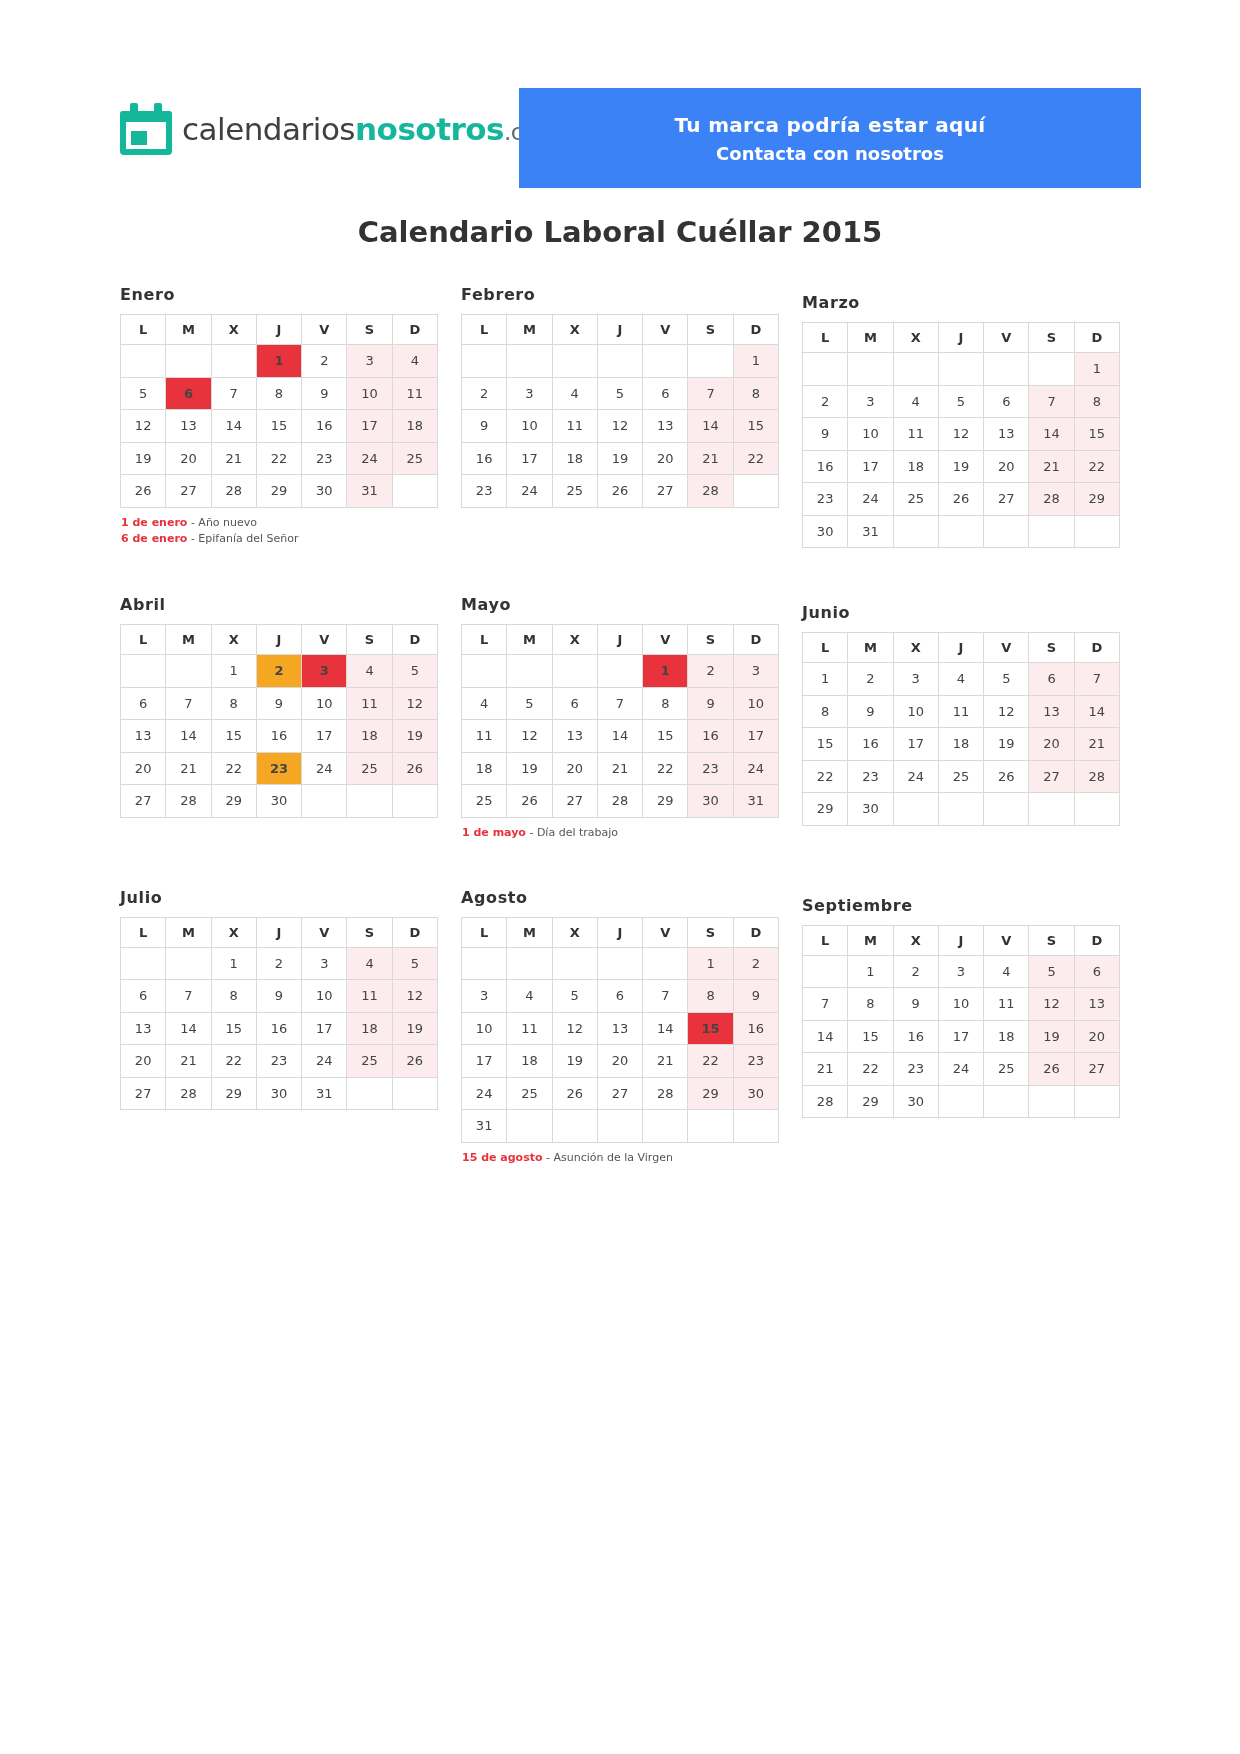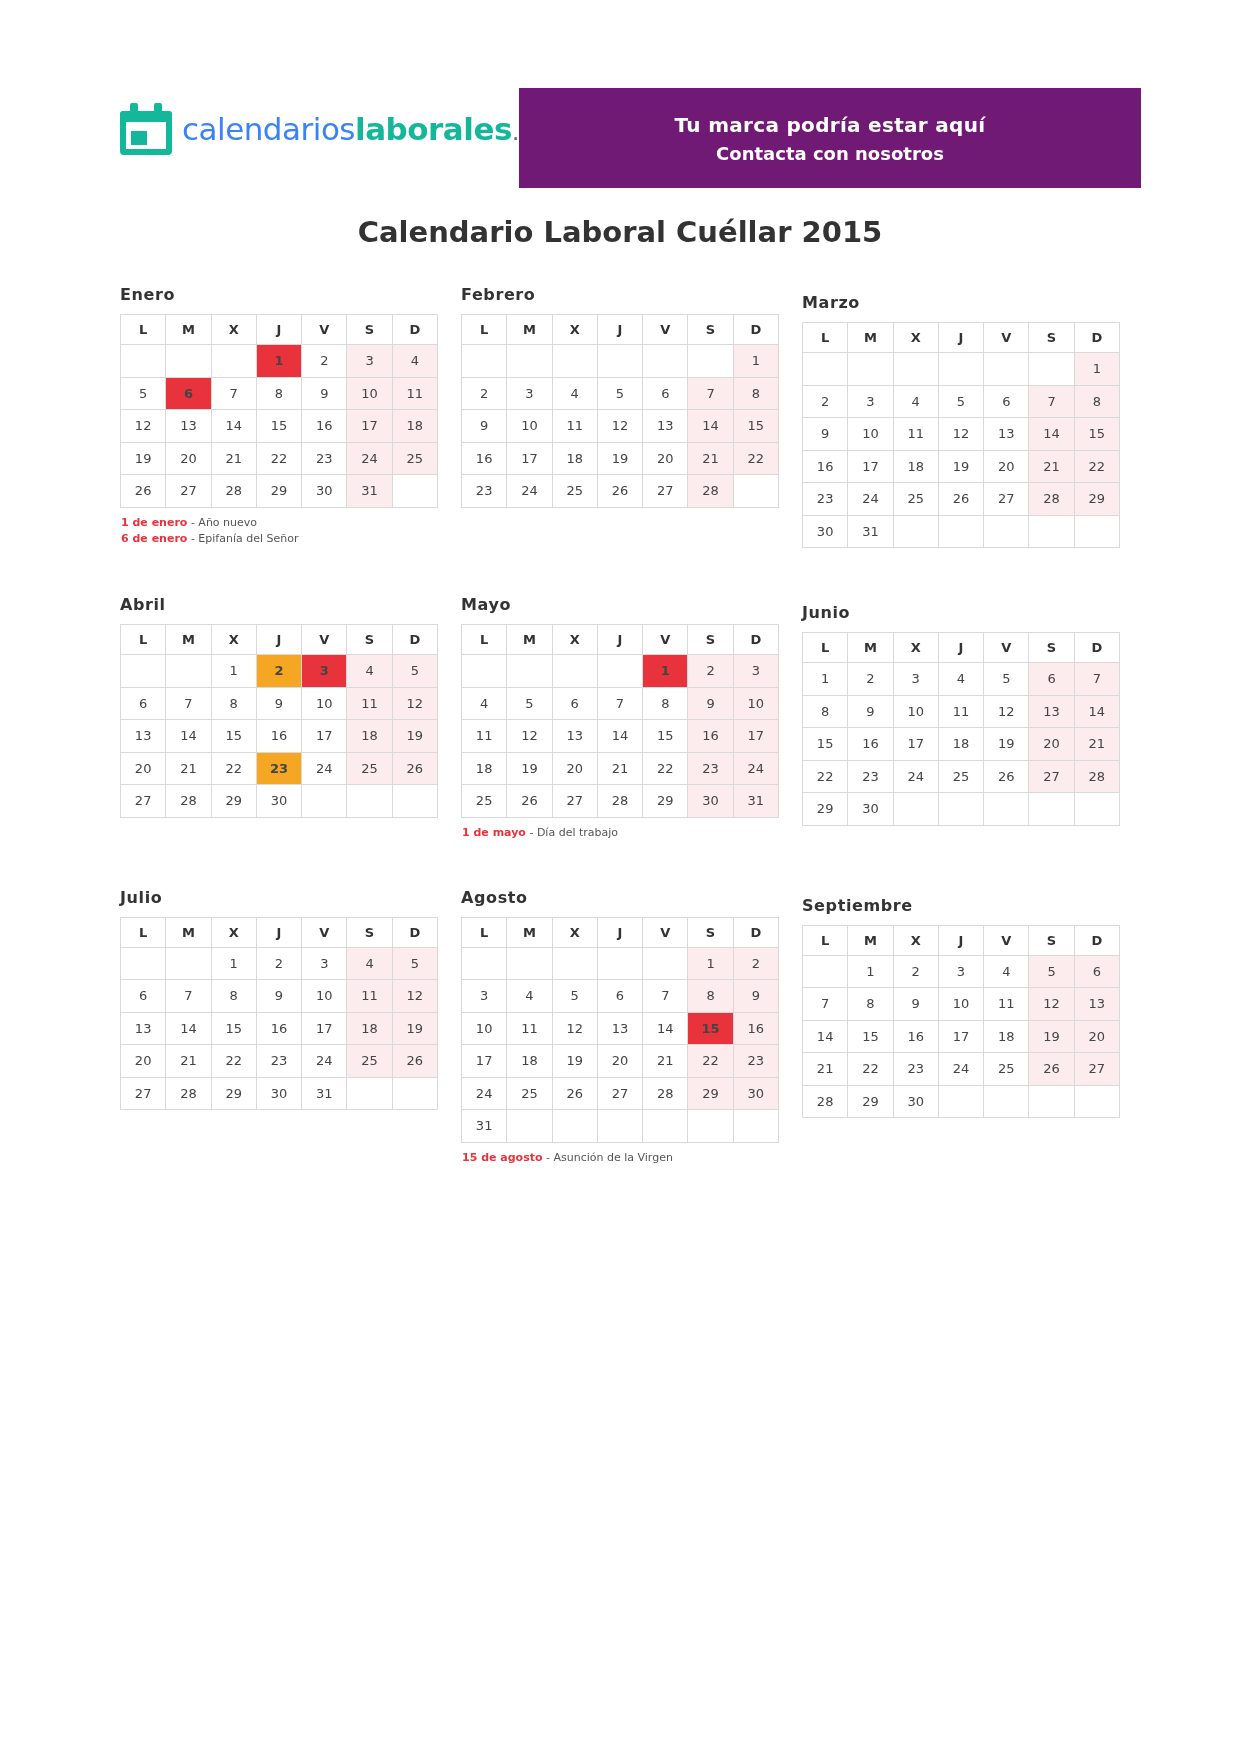--- a/index.html
+++ b/index.html
@@ -86,31 +86,31 @@
     top: 28px;
     width: 16px;
     height: 14px;
     background: #14b79a;
   }
   .logo-text {
     font-size: 31px;
     letter-spacing: -0.5px;
     white-space: nowrap;
   }
-  .logo-text .t1 { color: #3b82f6; font-weight: normal; }
+  .logo-text .t1 { color: #404040; font-weight: normal; }
   .logo-text .t2 { color: #14b79a; font-weight: bold; }
   .logo-text .t3 { color: #5f6b6b; font-size: 23px; }
 
   .banner {
     position: absolute;
     left: 519px;
     top: 0px;
     width: 622px;
     height: 100px;
-    background: #701a75;
+    background: #3b82f6;
     color: #ffffff;
     text-align: center;
     display: flex;
     flex-direction: column;
     justify-content: center;
     align-items: center;
   }
   .banner-l1 {
     font-size: 20px;
     font-weight: bold;
@@ -215,21 +215,21 @@
   <div class="header">
     <div class="logo-wrap">
       <div class="logo-mark">
         <div class="tab-l"></div>
         <div class="tab-r"></div>
         <div class="cal-body"></div>
         <div class="cal-top"></div>
         <div class="cal-dot"></div>
       </div>
       <div class="logo-text">
-        <span class="t1">calendarios</span><span class="t2">laborales</span><span class="t3">.com</span>
+        <span class="t1">calendarios</span><span class="t2">nosotros</span><span class="t3">.com</span>
       </div>
     </div>
 
     <div class="banner">
       <div class="banner-l1">Tu marca podría estar aquí</div>
       <div class="banner-l2">Contacta con nosotros</div>
     </div>
   </div>
 
   <div class="page-title">Calendario Laboral Cuéllar 2015</div>

